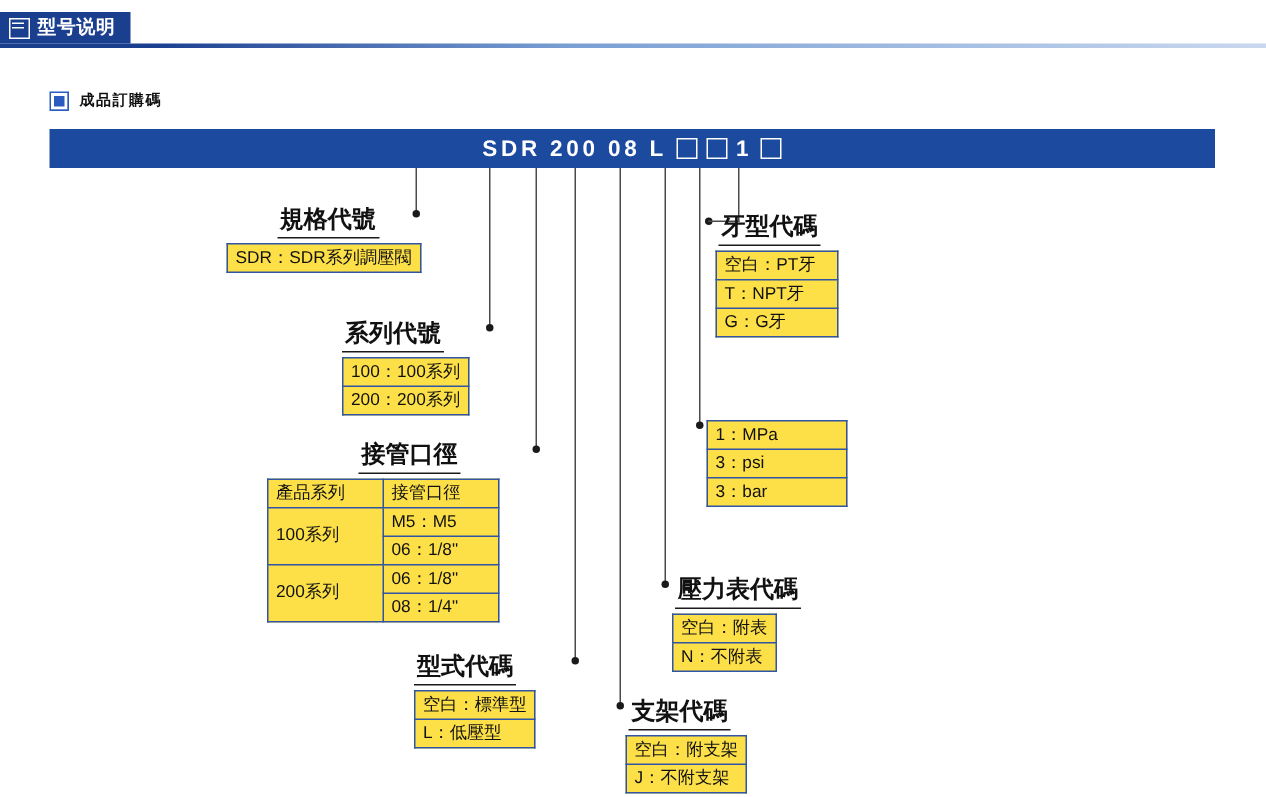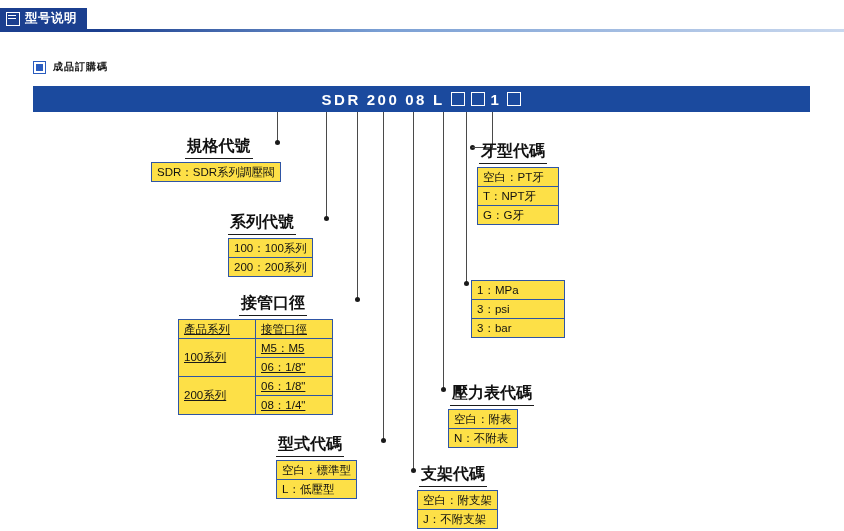--- a/index.html
+++ b/index.html
@@ -155,21 +155,21 @@
         <tr>
       <td>100：100系列</td>
     </tr>
     <tr>
       <td>200：200系列</td>
     </tr>
   </tbody>
     </table>
 </div>
 
-<div class="grp" style="left:178px;top:293px;text-decoration:underline;">
+<div class="grp" style="left:178px;top:293px;">
   <div style="text-align:right;padding-right:26px;">
     <span class="ttl">接管口徑</span>
   </div>
   <table class="tbl">
     <tbody>
         <tr>
       <td class="wide">產品系列</td>
       <td class="wide">接管口徑</td>
     </tr>
     <tr>

